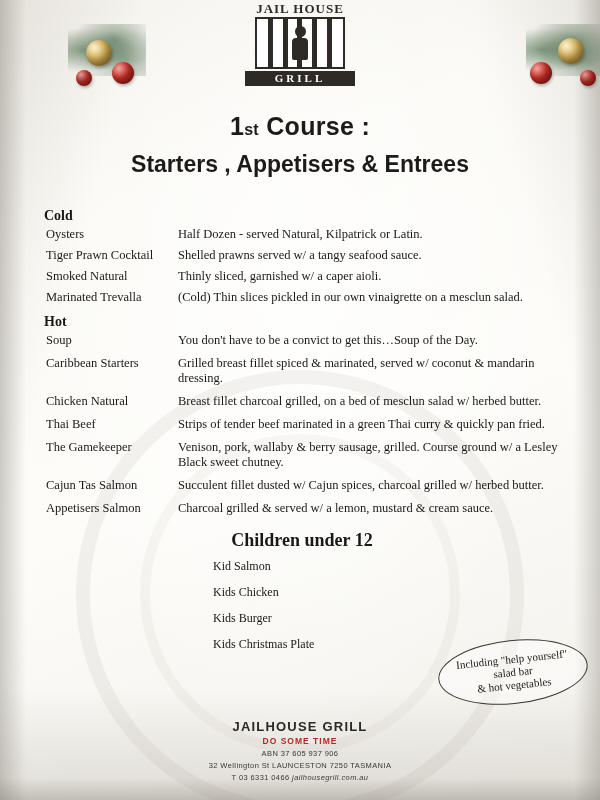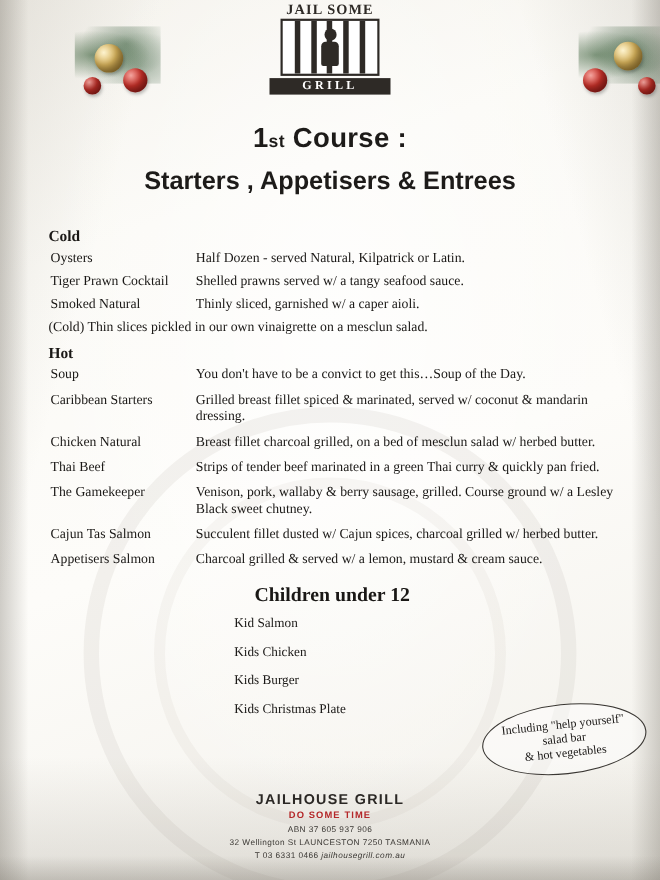--- a/index.html
+++ b/index.html
@@ -313,21 +313,21 @@
   </div>
 
   <div class="bauble-cluster bauble-right">
     <div class="sprig" style="left:4px; top:6px;"></div>
     <div class="ball gold" style="width:26px;height:26px;left:36px;top:20px;"></div>
     <div class="ball red" style="width:22px;height:22px;left:8px;top:44px;"></div>
     <div class="ball red" style="width:16px;height:16px;left:58px;top:52px;"></div>
   </div>
 
   <div class="logo">
-    <div class="logo-top">JAIL SOME</div>
+    <div class="logo-top">JAIL HOUSE</div>
     <div class="logo-box">
       <div class="figure">
         <div class="head"></div>
         <div class="body"></div>
       </div>
       <div class="bars">
         <i></i>
           <i></i>
           <i></i>
           <i></i>
@@ -355,20 +355,21 @@
       </div>
       <div class="row">
         <div class="name">Tiger Prawn Cocktail</div>
         <div class="desc">Shelled prawns  served  w/ a tangy  seafood sauce.</div>
       </div>
       <div class="row">
         <div class="name">Smoked Natural</div>
         <div class="desc">Thinly sliced, garnished w/ a caper aioli.</div>
       </div>
       <div class="row">
+        <div class="name">Marinated Trevalla</div>
         <div class="desc">(Cold)  Thin slices pickled in our own vinaigrette on a mesclun salad.</div>
       </div>
     </div>
 
     <div class="group group-hot">
       <div class="section-head hot">Hot</div>
 
       <div class="row">
         <div class="name">Soup</div>
         <div class="desc">You don't have to be a convict to get this…Soup of the Day.</div>

